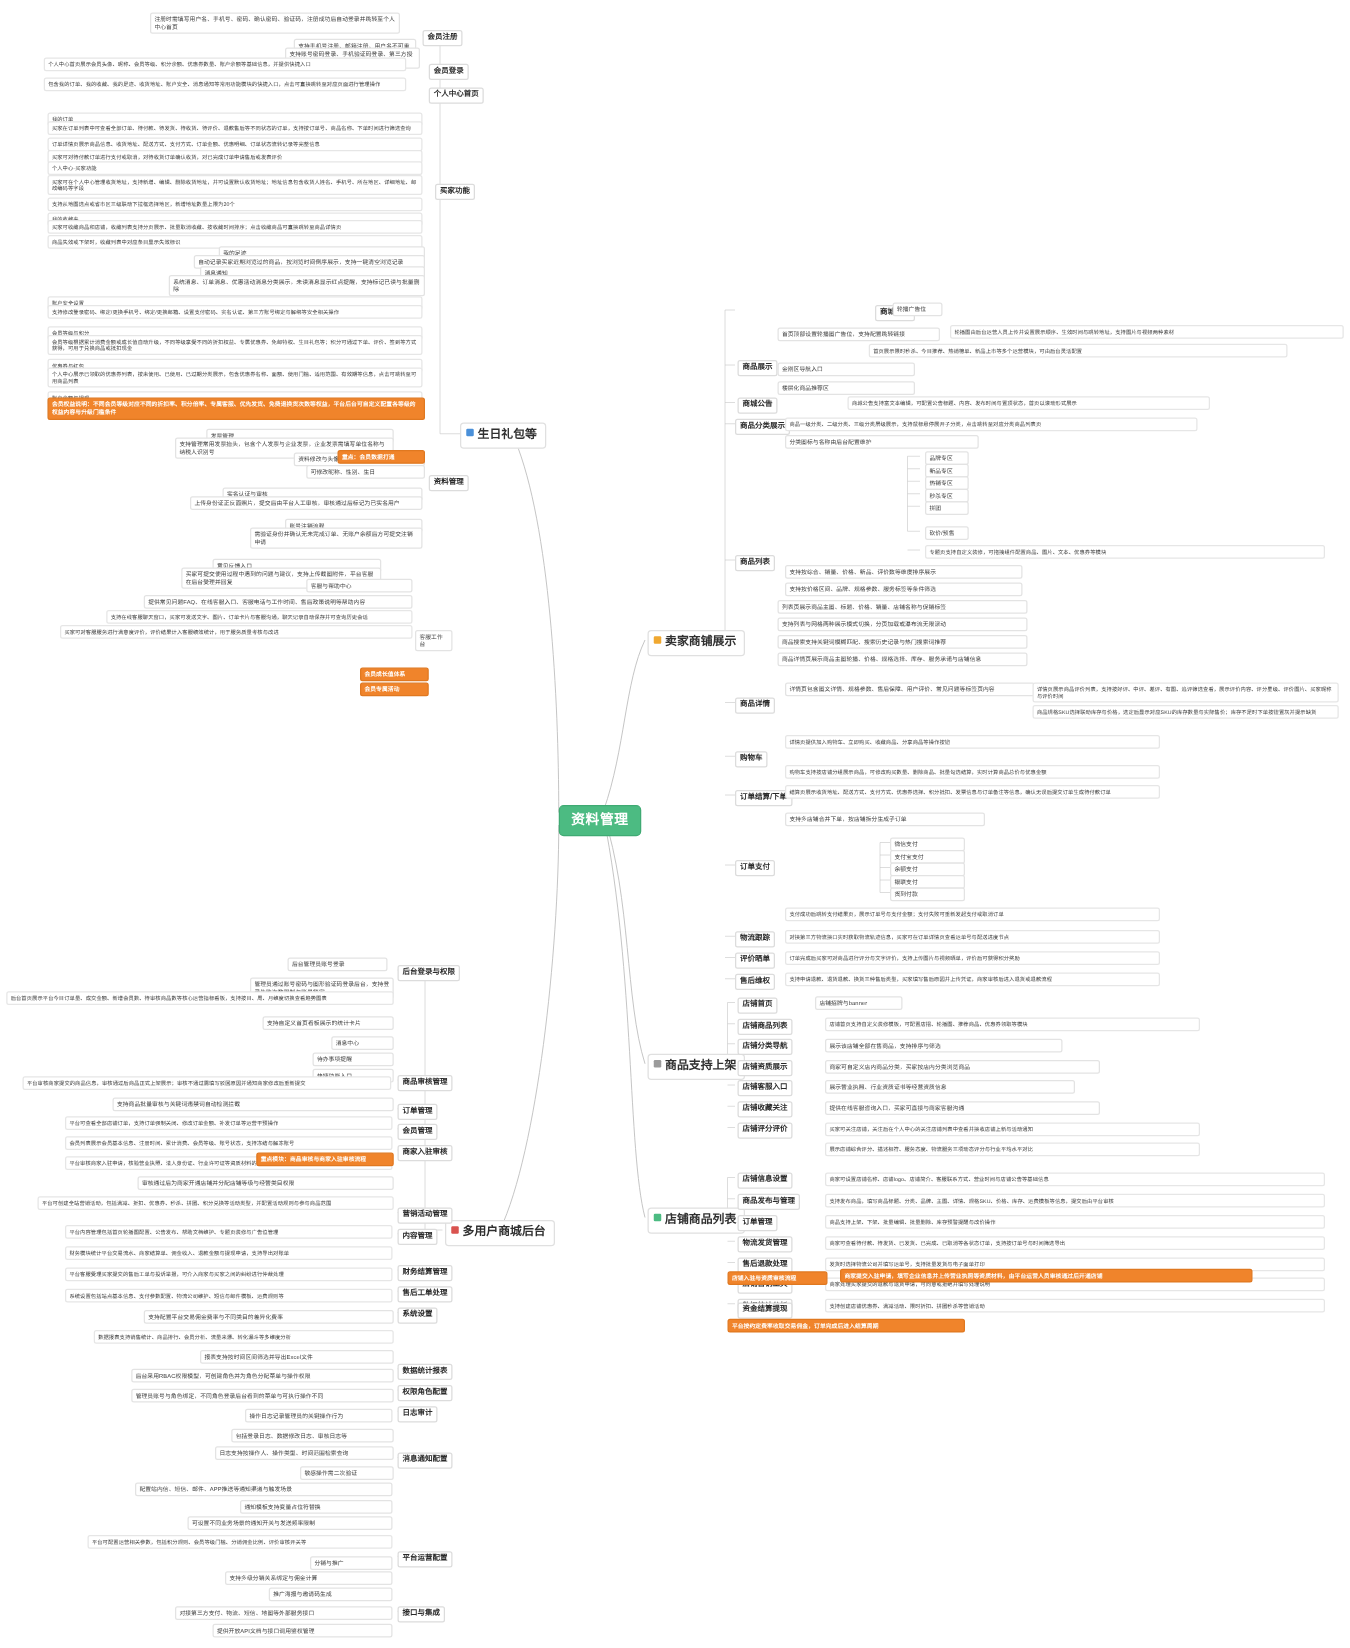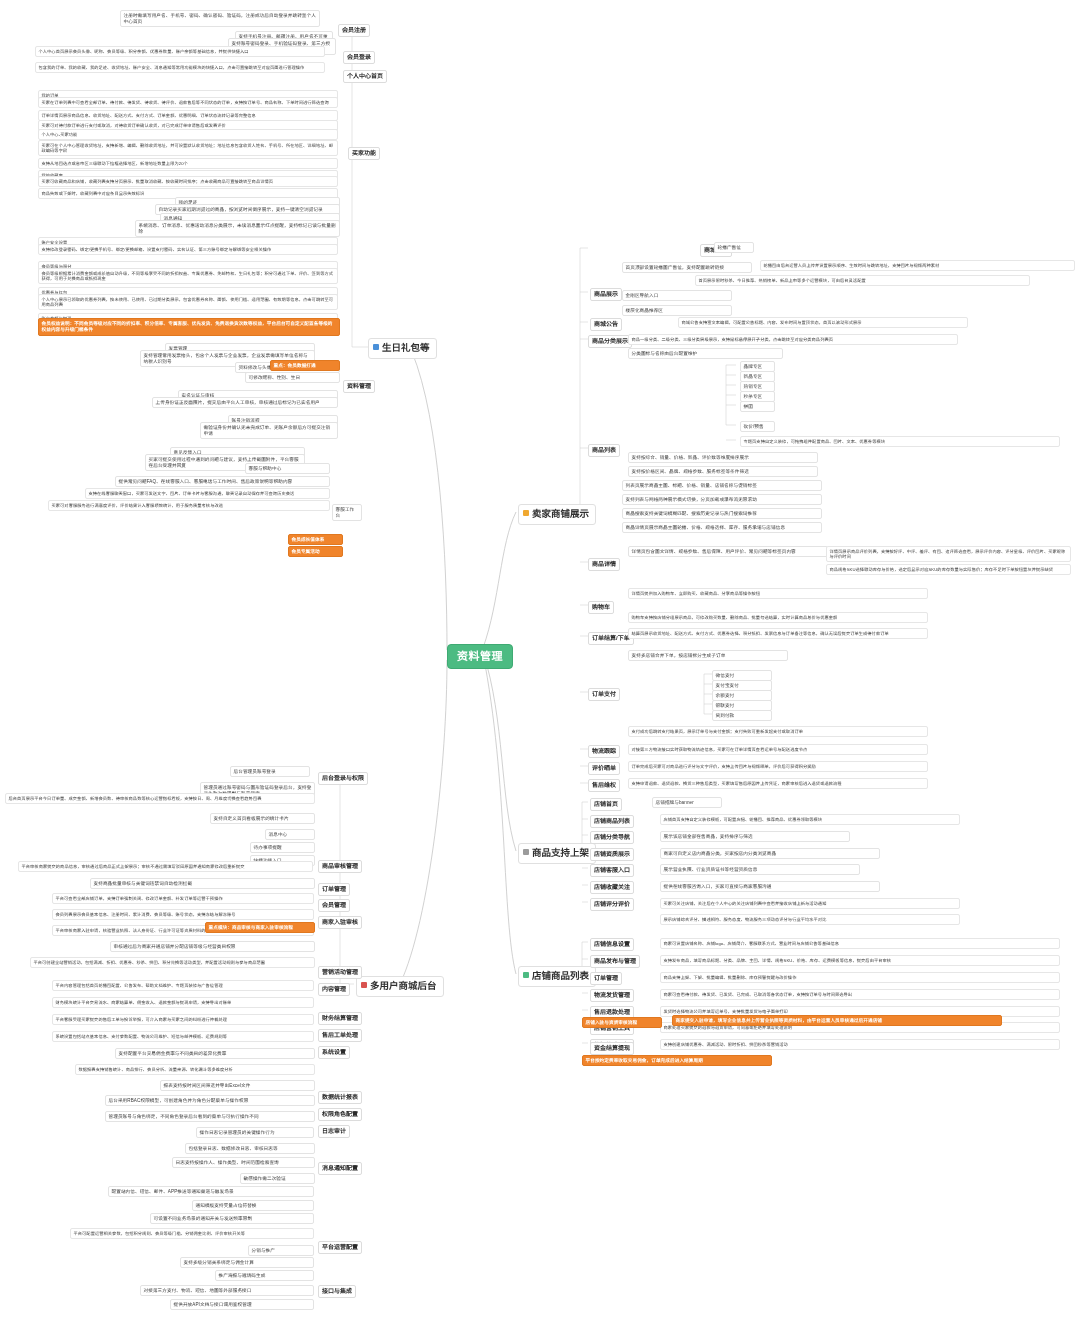--- a/index.html
+++ b/index.html
@@ -193,21 +193,21 @@
   </div>
 
   <div class="node branch" style="left:518px; top:843px;">
     <span class="bullet" style="background:#9B9B9B;"></span><span>商品支持上架</span>
   </div>
 
   <div class="node branch" style="left:518px; top:966px;">
     <span class="bullet" style="background:#4CBB82;"></span><span>店铺商品列表</span>
   </div>
 
-  <div class="node branch" style="left:356px; top:976px;">
+  <div class="node branch" style="left:356px; top:976px;font-family:Liberation Mono, monospace;">
     <span class="bullet" style="background:#D9534F;"></span><span>多用户商城后台</span>
   </div>
 
   <div id="generated">
       <div class="node cat" style="left: 338px; top: 24px;">会员注册</div>
       <div class="node cat" style="left: 343px; top: 51px;">会员登录</div>
       <div class="node cat" style="left: 343px; top: 70px;">个人中心首页</div>
       <div class="node cat" style="left: 348px; top: 147px;">买家功能</div>
       <div class="node cat" style="left: 343px; top: 380px;">资料管理</div>
       <div class="node leaf" style="left: 120px; top: 10px; width: 200px;">注册时需填写用户名、手机号、密码、确认密码、验证码，注册成功后自动登录并跳转至个人中心首页</div>

